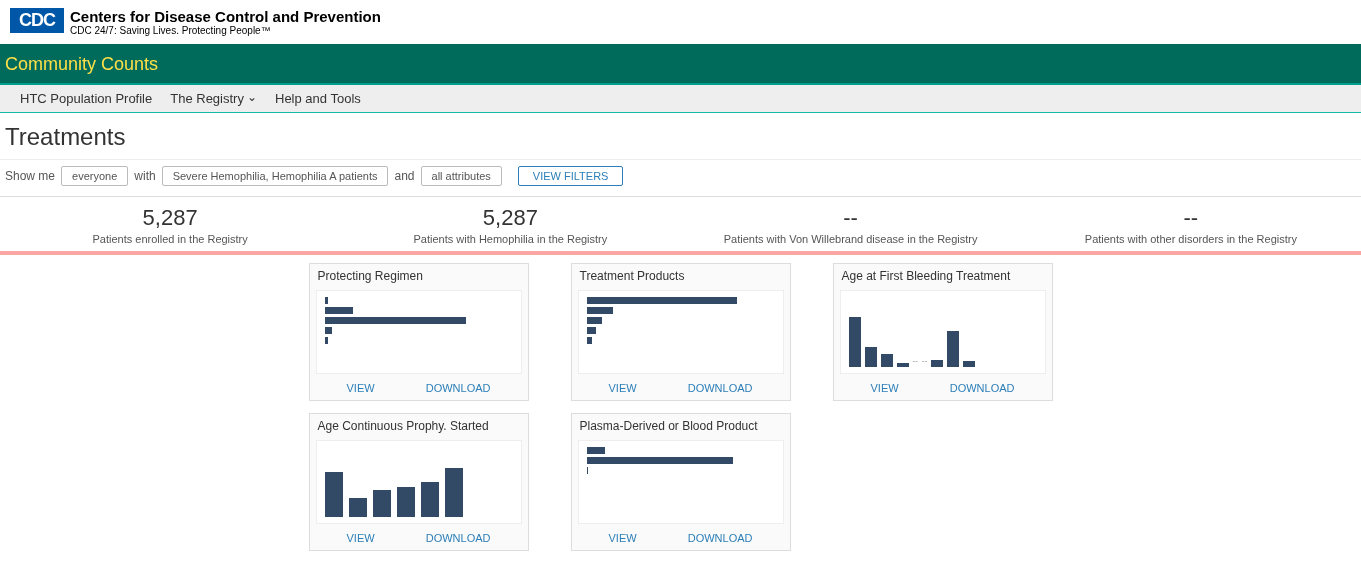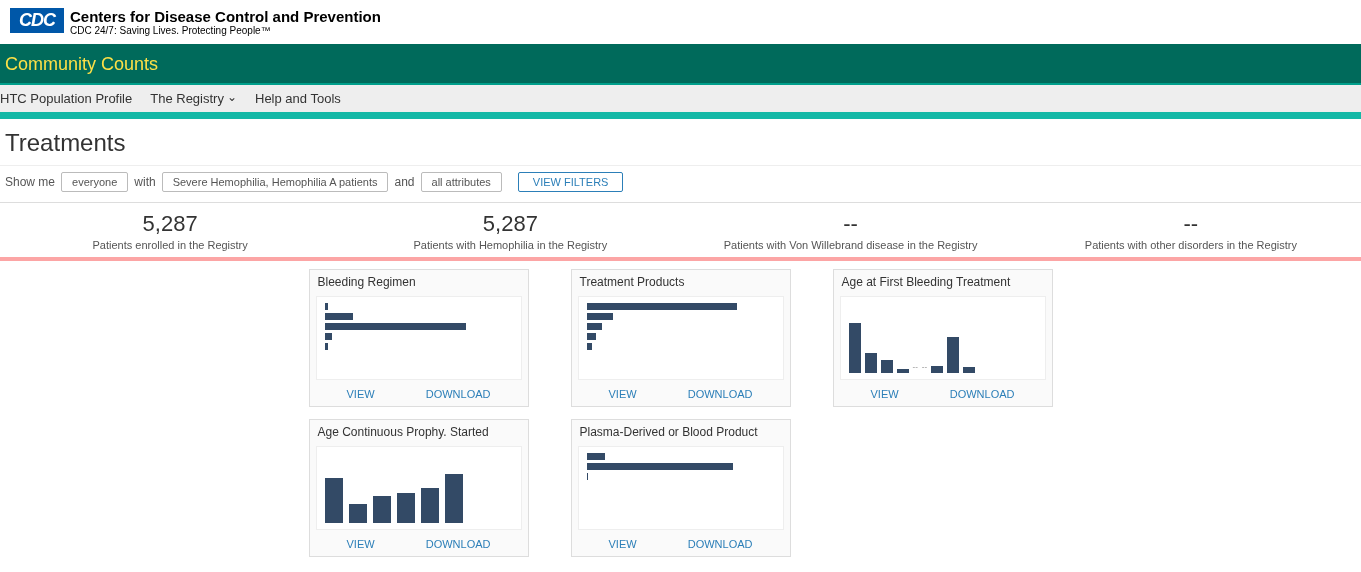--- a/index.html
+++ b/index.html
@@ -1,25 +1,25 @@
 <!DOCTYPE html>
 <html><head>
 <meta charset="utf-8">
 <style>
 * { box-sizing: border-box; margin: 0; padding: 0; }
 body { font-family: "Segoe UI", Arial, sans-serif; font-size: 13px; color: #333; background: #fff; }
 .header-logo { display: flex; align-items: flex-start; padding: 8px 10px; }
 .cdc-logo { background: #0057a8; color: #fff; font-weight: bold; font-size: 18px; padding: 2px 6px; letter-spacing: -1px; border-left: 3px solid #0057a8; border-right: 3px solid #0057a8; position: relative; }
 .cdc-logo::before { content:""; position:absolute; inset:0; background: repeating-linear-gradient(90deg,#0057a8 0 6px,#1268b8 6px 12px); z-index:-1;}
-.cdc-logo span { position: relative; font-style: italic; }
+.cdc-logo span { position: relative; }
 .logo-text { margin-left: 6px; }
 .logo-title { font-size: 15px; font-weight: 600; color:#000; }
 .logo-sub { font-size: 10px; color:#000; }
 .greenbar { background: #006a5b; color:#fde047; font-size: 18px; padding: 10px 10px 8px 5px; border-bottom: 2px solid #009f8b; }
-.navbar { background: #eee; border-bottom: 7px solid #14b8a6; padding: 6px 0; display:flex; gap:18px; font-size:13px;}
+.navbar { background: #eee; border-bottom: 1px solid #14b8a6; padding: 6px 20px; display:flex; gap:18px; font-size:13px;}
 .navbar a { color:#333; text-decoration:none; cursor:pointer; }
 .navbar .chev::after { content:"⌄"; font-size:12px; margin-left:3px; display:inline-block; transform: translateY(-2px);}
 .page-title { font-size: 24px; padding: 10px 5px 8px 5px; color:#333; border-bottom: 1px solid #eee;}
 .filterbar { padding: 6px 5px 10px 5px; border-bottom: 1px solid #ddd; font-size:12px; display:flex; align-items:center; gap:6px; flex-wrap:wrap;}
 .filterbar .txt { color:#555; font-size:12px;}
 .pill { border:1px solid #bbb; border-radius:2px; padding:3px 10px; font-size:11px; color:#555; background:#fff; cursor:pointer;}
 .clearbtn { border:1px solid #2c7fb8; color:#2c7fb8; border-radius:2px; padding:3px 14px; font-size:11px; background:#fff; cursor:pointer; margin-left:10px;}
 .stats { display:flex; border-bottom:4px solid #fca5a5; padding: 8px 0 6px 0;}
 .stat { flex:1; text-align:center; }
 .stat-val { font-size: 22px; color:#333; }
@@ -87,21 +87,21 @@
   <div class="stat">
     <div class="stat-val">--</div>
     <div class="stat-lbl">Patients with other disorders in the Registry</div>
   </div>
 </div>
 
 <div class="cards-wrap">
 <div class="cards-grid">
 
   <div class="card">
-    <div class="card-title">Bleeding Regimen</div>
+    <div class="card-title">Protecting Regimen</div>
     <div class="card-chart">
       <div class="hbar-group">
         <div class="hbar" style="width:2%"></div>
         <div class="hbar" style="width:15%"></div>
         <div class="hbar" style="width:75%"></div>
         <div class="hbar" style="width:4%"></div>
         <div class="hbar" style="width:2%"></div>
       </div>
     </div>
     <div class="card-links">

